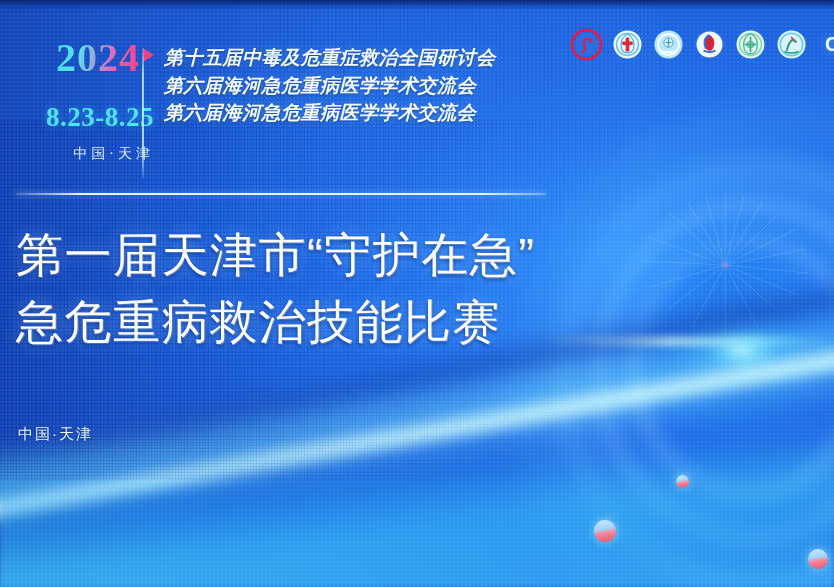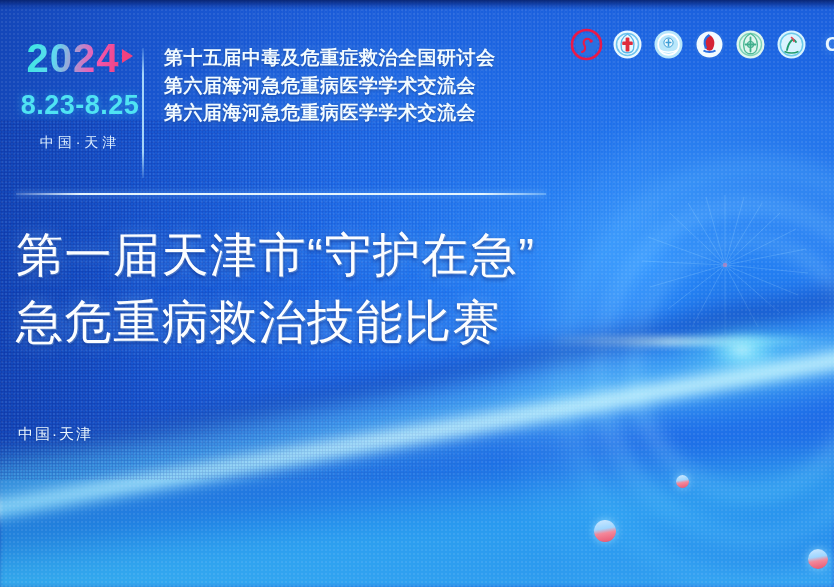--- a/index.html
+++ b/index.html
@@ -141,59 +141,60 @@
     background: linear-gradient(170deg, #cfe9ff 0%, #9fd6ff 40%, #f4889a 58%, #e8546f 100%);
     box-shadow: 0 0 10px rgba(180,235,255,.65);
     filter: blur(.4px);
   }
 
   
   .header {
     position: absolute; left: 18px; top: 38px; width: 540px; height: 140px;
   }
   .date-block {
-    position: absolute; left: 0; top: 0; width: 124px;
-    text-align: center;
+    position: absolute; left: 12px; top: 0; width: 124px;
+    text-align: right;
+    font-family: Liberation Serif, serif;
   }
   .year {
     font-size: 40px; font-weight: 700; letter-spacing: 1px;
     line-height: 1;
     background: linear-gradient(100deg, #39e8e0 0%, #5fd9f0 30%, #f05ab4 72%, #f0417f 100%);
     -webkit-background-clip: text; background-clip: text;
     color: transparent; -webkit-text-fill-color: transparent;
     display: inline-block;
   }
   .year-arrow {
     display: inline-block;
     width: 0; height: 0;
     border-left: 11px solid #f0417f;
     border-top: 7px solid transparent;
     border-bottom: 7px solid transparent;
     vertical-align: 9px;
     margin-left: 3px;
   }
   .daterange {
-    margin-top: 14px;
+    margin-top: 26px;
     font-size: 27px; font-weight: 700; color: #4fe3f3;
     letter-spacing: .5px; line-height: 1;
     text-shadow: 0 0 8px rgba(60,220,250,.45);
   }
   .loc-small {
     margin-top: 16px;
     font-size: 14px; color: #dff0ff; letter-spacing: 4px;
     line-height: 1;
   }
   .vdivider {
     position: absolute; left: 124px; top: 10px;
     width: 2px; height: 130px;
     background: linear-gradient(180deg, rgba(160,220,255,.15) 0%, rgba(190,235,255,.85) 20%, rgba(190,235,255,.85) 80%, rgba(160,220,255,.15) 100%);
   }
   .conf-lines {
     position: absolute; left: 146px; top: 8px;
-    display: flex; flex-direction: column; gap: 4px;
+    display: flex; flex-direction: column; gap: 4px; font-style: italic;
   }
   .conf-line {
     font-size: 19px; font-weight: 700; color: #f2fbff;
     letter-spacing: .5px; line-height: 1.24;
     white-space: nowrap;
     text-shadow: 0 1px 3px rgba(10,50,140,.7), 0 0 10px rgba(160,225,255,.30);
   }
 
   .hdivider {
     position: absolute; left: 16px; top: 193px; width: 530px; height: 2px;

